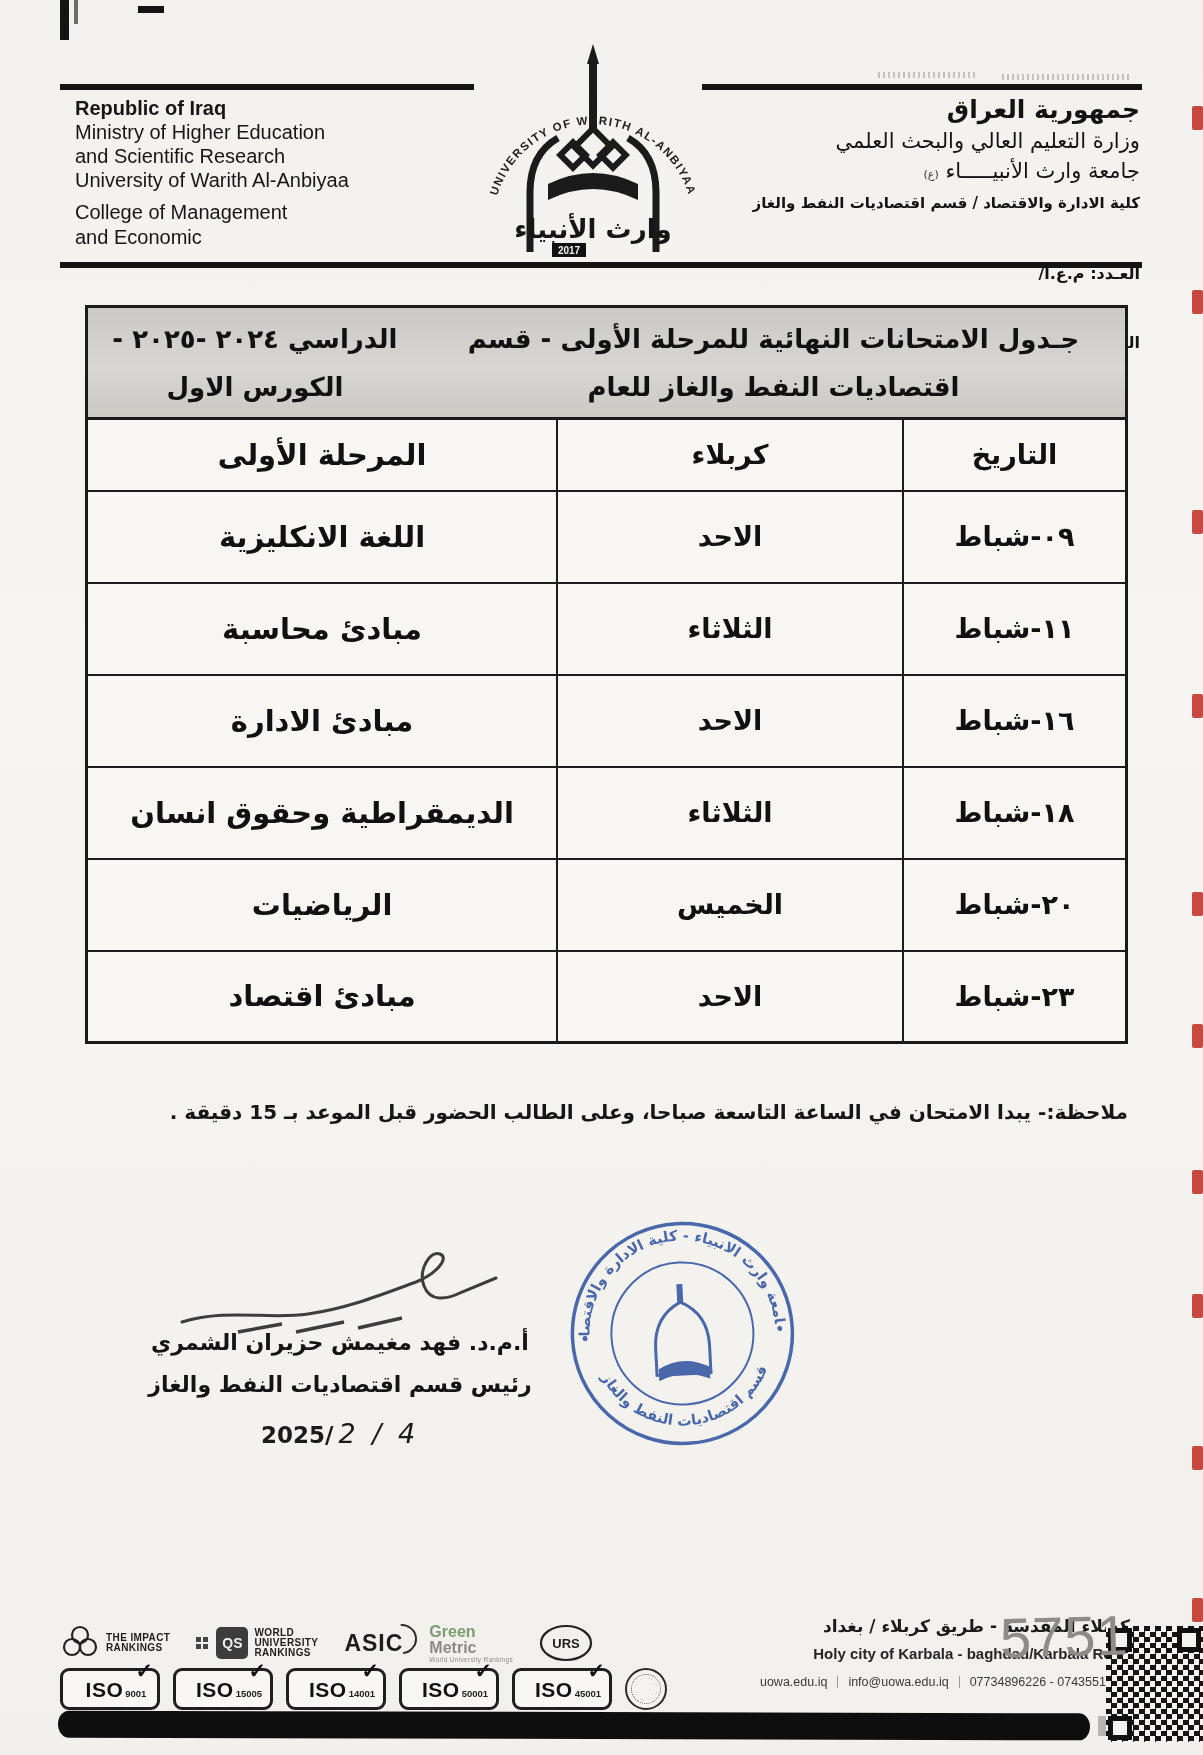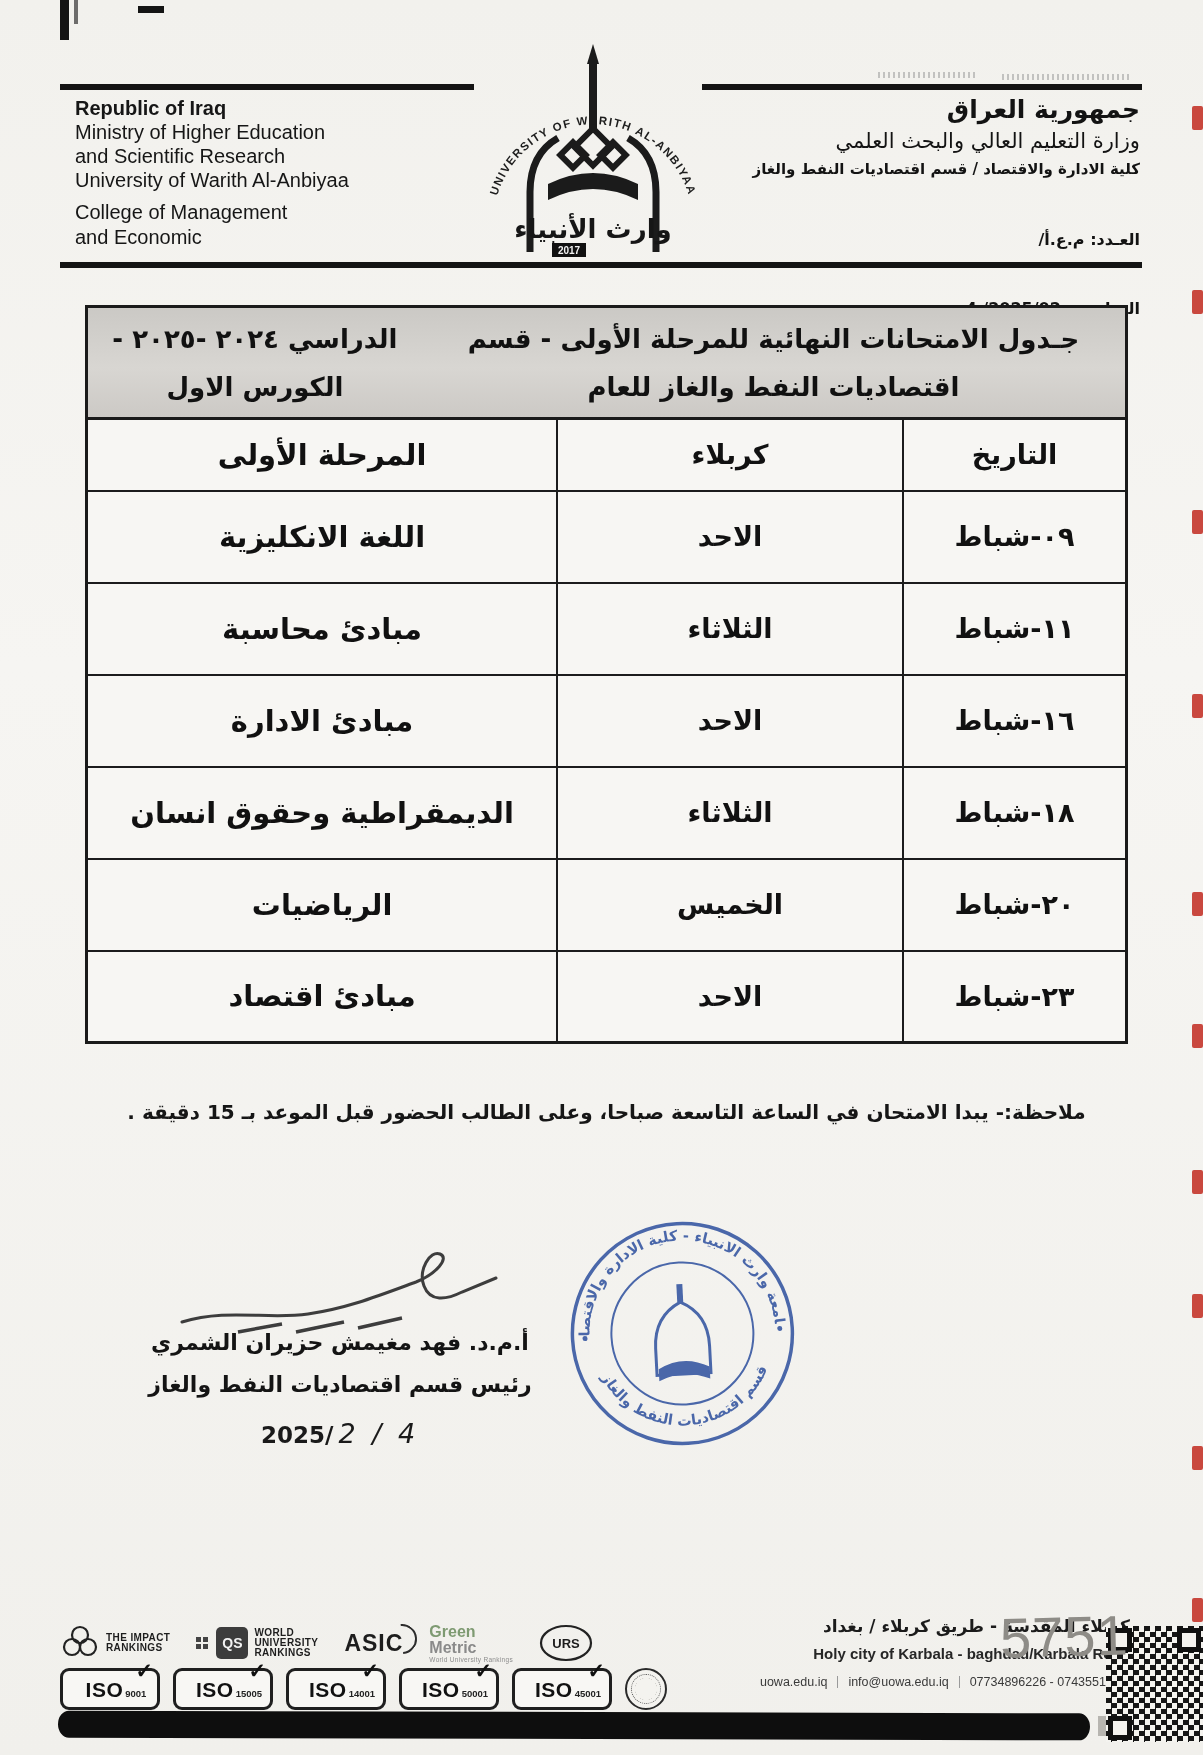--- a/index.html
+++ b/index.html
@@ -48,21 +48,21 @@
   .exam td { border:2px solid #1c1c1c; text-align:center; vertical-align:middle;
     font-weight:bold; background:#f7f6f3; }
   .exam .hrow td { height:72px; font-size:30px; }
   .exam .drow td { height:92px; }
   .exam td.c-date { width:224px; font-size:27px; }
   .exam td.c-day  { width:347px; font-size:27px; }
   .exam td.c-subj { width:472px; font-size:29px; }
   .exam table { border:3px solid #1a1a1a; }
 
   
-  .note { position:absolute; left:85px; top:1100px; width:1043px; direction:rtl; text-align:center;
+  .note { position:absolute; left:85px; top:1100px; width:1043px; direction:rtl; text-align:right;
     font-family:"DejaVu Sans",sans-serif; font-weight:bold; font-size:20px; color:#161616; }
 
   
   .sig-scribble { position:absolute; left:178px; top:1248px; }
   .sig-name  { position:absolute; left:120px; top:1330px; width:440px; text-align:center; direction:rtl;
     font-family:"DejaVu Sans",sans-serif; font-weight:bold; font-size:22px; color:#141414; }
   .sig-title { position:absolute; left:120px; top:1372px; width:440px; text-align:center; direction:rtl;
     font-family:"DejaVu Sans",sans-serif; font-weight:bold; font-size:22px; color:#141414; }
   .sig-date  { position:absolute; left:120px; top:1418px; width:440px; text-align:center;
     font-family:"DejaVu Sans",sans-serif; color:#1a1a1a; }
@@ -180,20 +180,21 @@
 
       <text x="125" y="196" text-anchor="middle" font-size="26" font-weight="bold" fill="#161616" font-family="DejaVu Sans, sans-serif">وارث الأنبياء</text>
       <rect x="84" y="201" width="34" height="14" fill="#111"></rect>
       <text x="101" y="212" text-anchor="middle" font-size="10" font-weight="bold" fill="#f2f2f2" font-family="Liberation Sans, sans-serif">2017</text>
     </svg>
   </div>
 
   <div class="hdr-ar">
     <div class="a1">جمهورية العراق</div>
     <div class="a2">وزارة التعليم العالي والبحث العلمي</div>
+    <div class="a3"><span>جامعة وارث الأنبيـــــاء</span> <span class="hon">(ع)</span></div>
     <div class="a4">كلية الادارة والاقتصاد / قسم اقتصاديات النفط والغاز</div>
     <div class="a5">العـدد: م.ع.أ/</div>
     <div class="a6">الـتـاريـخ: 2025/02/ 4</div>
   </div>
 
   <div class="exam">
     <div class="title">
       <div>جـدول الامتحانات النهائية للمرحلة الأولى - قسم اقتصاديات النفط والغاز للعام</div>
       <div>الدراسي ٢٠٢٤ -٢٠٢٥ - الكورس الاول</div>
     </div>

